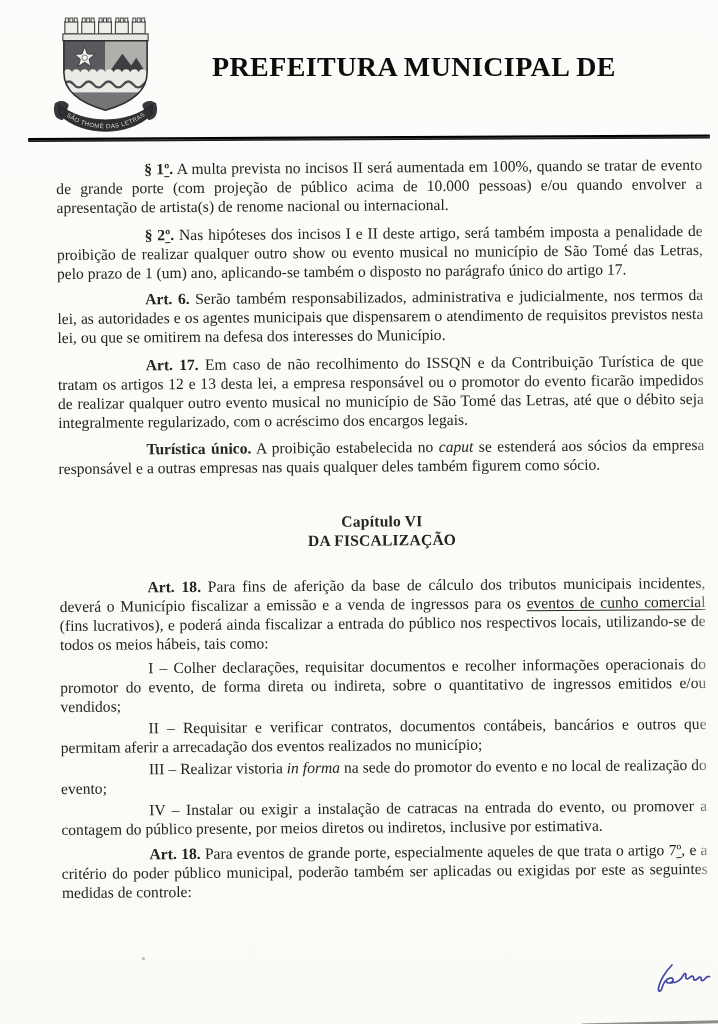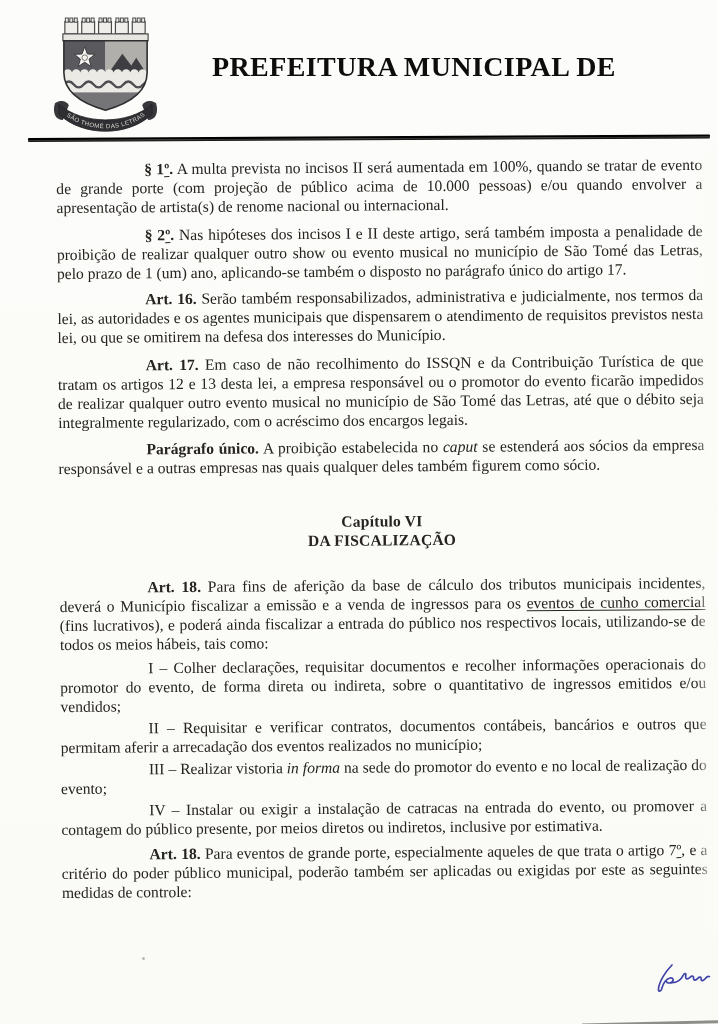--- a/index.html
+++ b/index.html
@@ -185,23 +185,23 @@
 
   <div class="title-block">
     <div>PREFEITURA MUNICIPAL DE</div>
   </div>
 
   <div class="rule"></div>
 
   <div class="content">
     <p class="para"><span class="seg-b">§ 1</span><span class="seg-bu">º</span><span class="seg-b">.</span><span class="seg-r"> A multa prevista no incisos II será aumentada em 100%, quando se tratar de evento de grande porte (com projeção de público acima de 10.000 pessoas) e/ou quando envolver a apresentação de artista(s) de renome nacional ou internacional.</span></p>
     <p class="para g7"><span class="seg-b">§ 2</span><span class="seg-bu">º</span><span class="seg-b">.</span><span class="seg-r"> Nas hipóteses dos incisos I e II deste artigo, será também imposta a penalidade de proibição de realizar qualquer outro show ou evento musical no município de São Tomé das Letras, pelo prazo de 1 (um) ano, aplicando-se também o disposto no parágrafo único do artigo 17.</span></p>
-    <p class="para"><span class="seg-b">Art. 16.</span><span class="seg-r"> Serão também responsabilizados, administrativa e judicialmente, nos termos da lei, as autoridades e os agentes municipais que dispensarem o atendimento de requisitos previstos nesta lei, ou que se omitirem na defesa dos interesses do Município.</span></p>
+    <p class="para"><span class="seg-b">Art. 6.</span><span class="seg-r"> Serão também responsabilizados, administrativa e judicialmente, nos termos da lei, as autoridades e os agentes municipais que dispensarem o atendimento de requisitos previstos nesta lei, ou que se omitirem na defesa dos interesses do Município.</span></p>
     <p class="para g8"><span class="seg-b">Art. 17.</span><span class="seg-r"> Em caso de não recolhimento do ISSQN e da Contribuição Turística de que tratam os artigos 12 e 13 desta lei, a empresa responsável ou o promotor do evento ficarão impedidos de realizar qualquer outro evento musical no município de São Tomé das Letras, até que o débito seja integralmente regularizado, com o acréscimo dos encargos legais.</span></p>
-    <p class="para"><span class="seg-b">Parágrafo único.</span><span class="seg-r"> A proibição estabelecida no </span><span class="seg-i">caput</span><span class="seg-r"> se estenderá aos sócios da empresa responsável e a outras empresas nas quais qualquer deles também figurem como sócio.</span></p>
+    <p class="para"><span class="seg-b">Turística único.</span><span class="seg-r"> A proibição estabelecida no </span><span class="seg-i">caput</span><span class="seg-r"> se estenderá aos sócios da empresa responsável e a outras empresas nas quais qualquer deles também figurem como sócio.</span></p>
 
     <div class="chapter">
       <div>Capítulo VI</div>
       <div>DA FISCALIZAÇÃO</div>
     </div>
 
     <p class="para g5"><span class="seg-b">Art. 18.</span><span class="seg-r"> Para fins de aferição da base de cálculo dos tributos municipais incidentes, deverá o Município fiscalizar a emissão e a venda de ingressos para os </span><span class="seg-u">eventos de cunho comercial</span><span class="seg-r"> (fins lucrativos), e poderá ainda fiscalizar a entrada do público nos respectivos locais, utilizando-se de todos os meios hábeis, tais como:</span></p>
     <p class="para list"><span class="seg-r">I – Colher declarações, requisitar documentos e recolher informações operacionais do promotor do evento, de forma direta ou indireta, sobre o quantitativo de ingressos emitidos e/ou vendidos;</span></p>
     <p class="para list"><span class="seg-r">II – Requisitar e verificar contratos, documentos contábeis, bancários e outros que permitam aferir a arrecadação dos eventos realizados no município;</span></p>
     <p class="para list"><span class="seg-r">III – Realizar vistoria </span><span class="seg-i">in forma</span><span class="seg-r"> na sede do promotor do evento e no local de realização do evento;</span></p>

